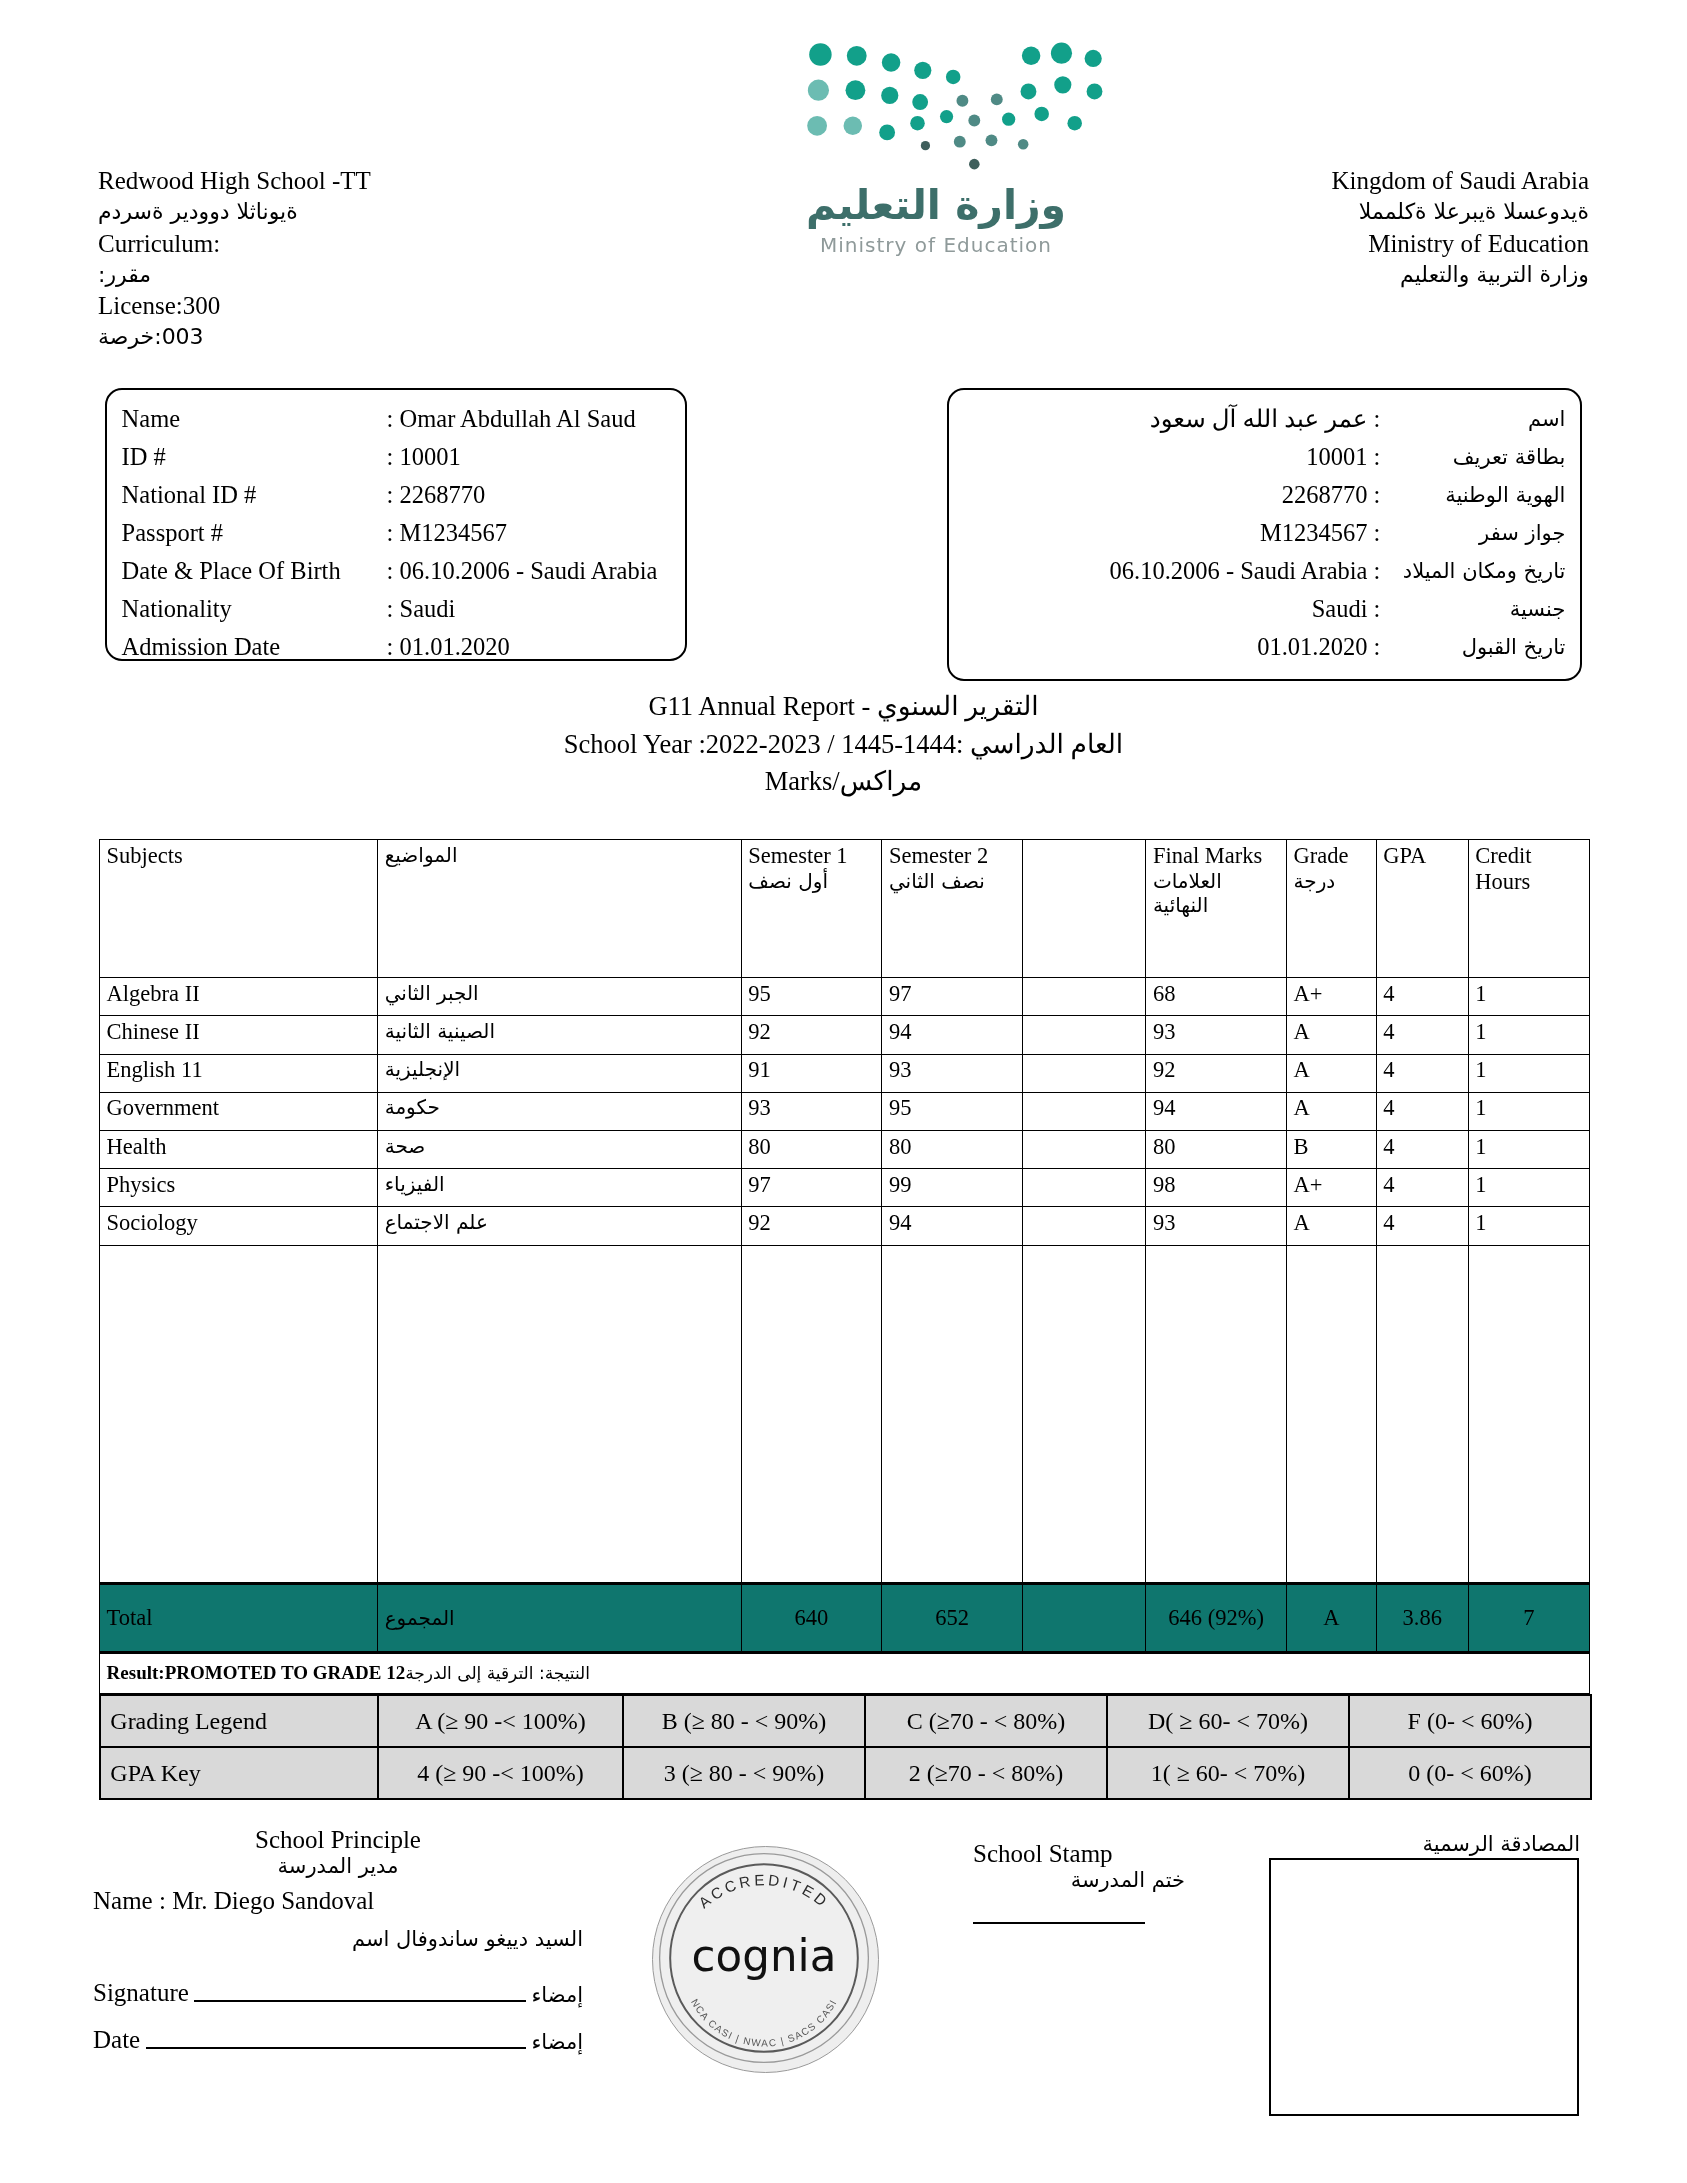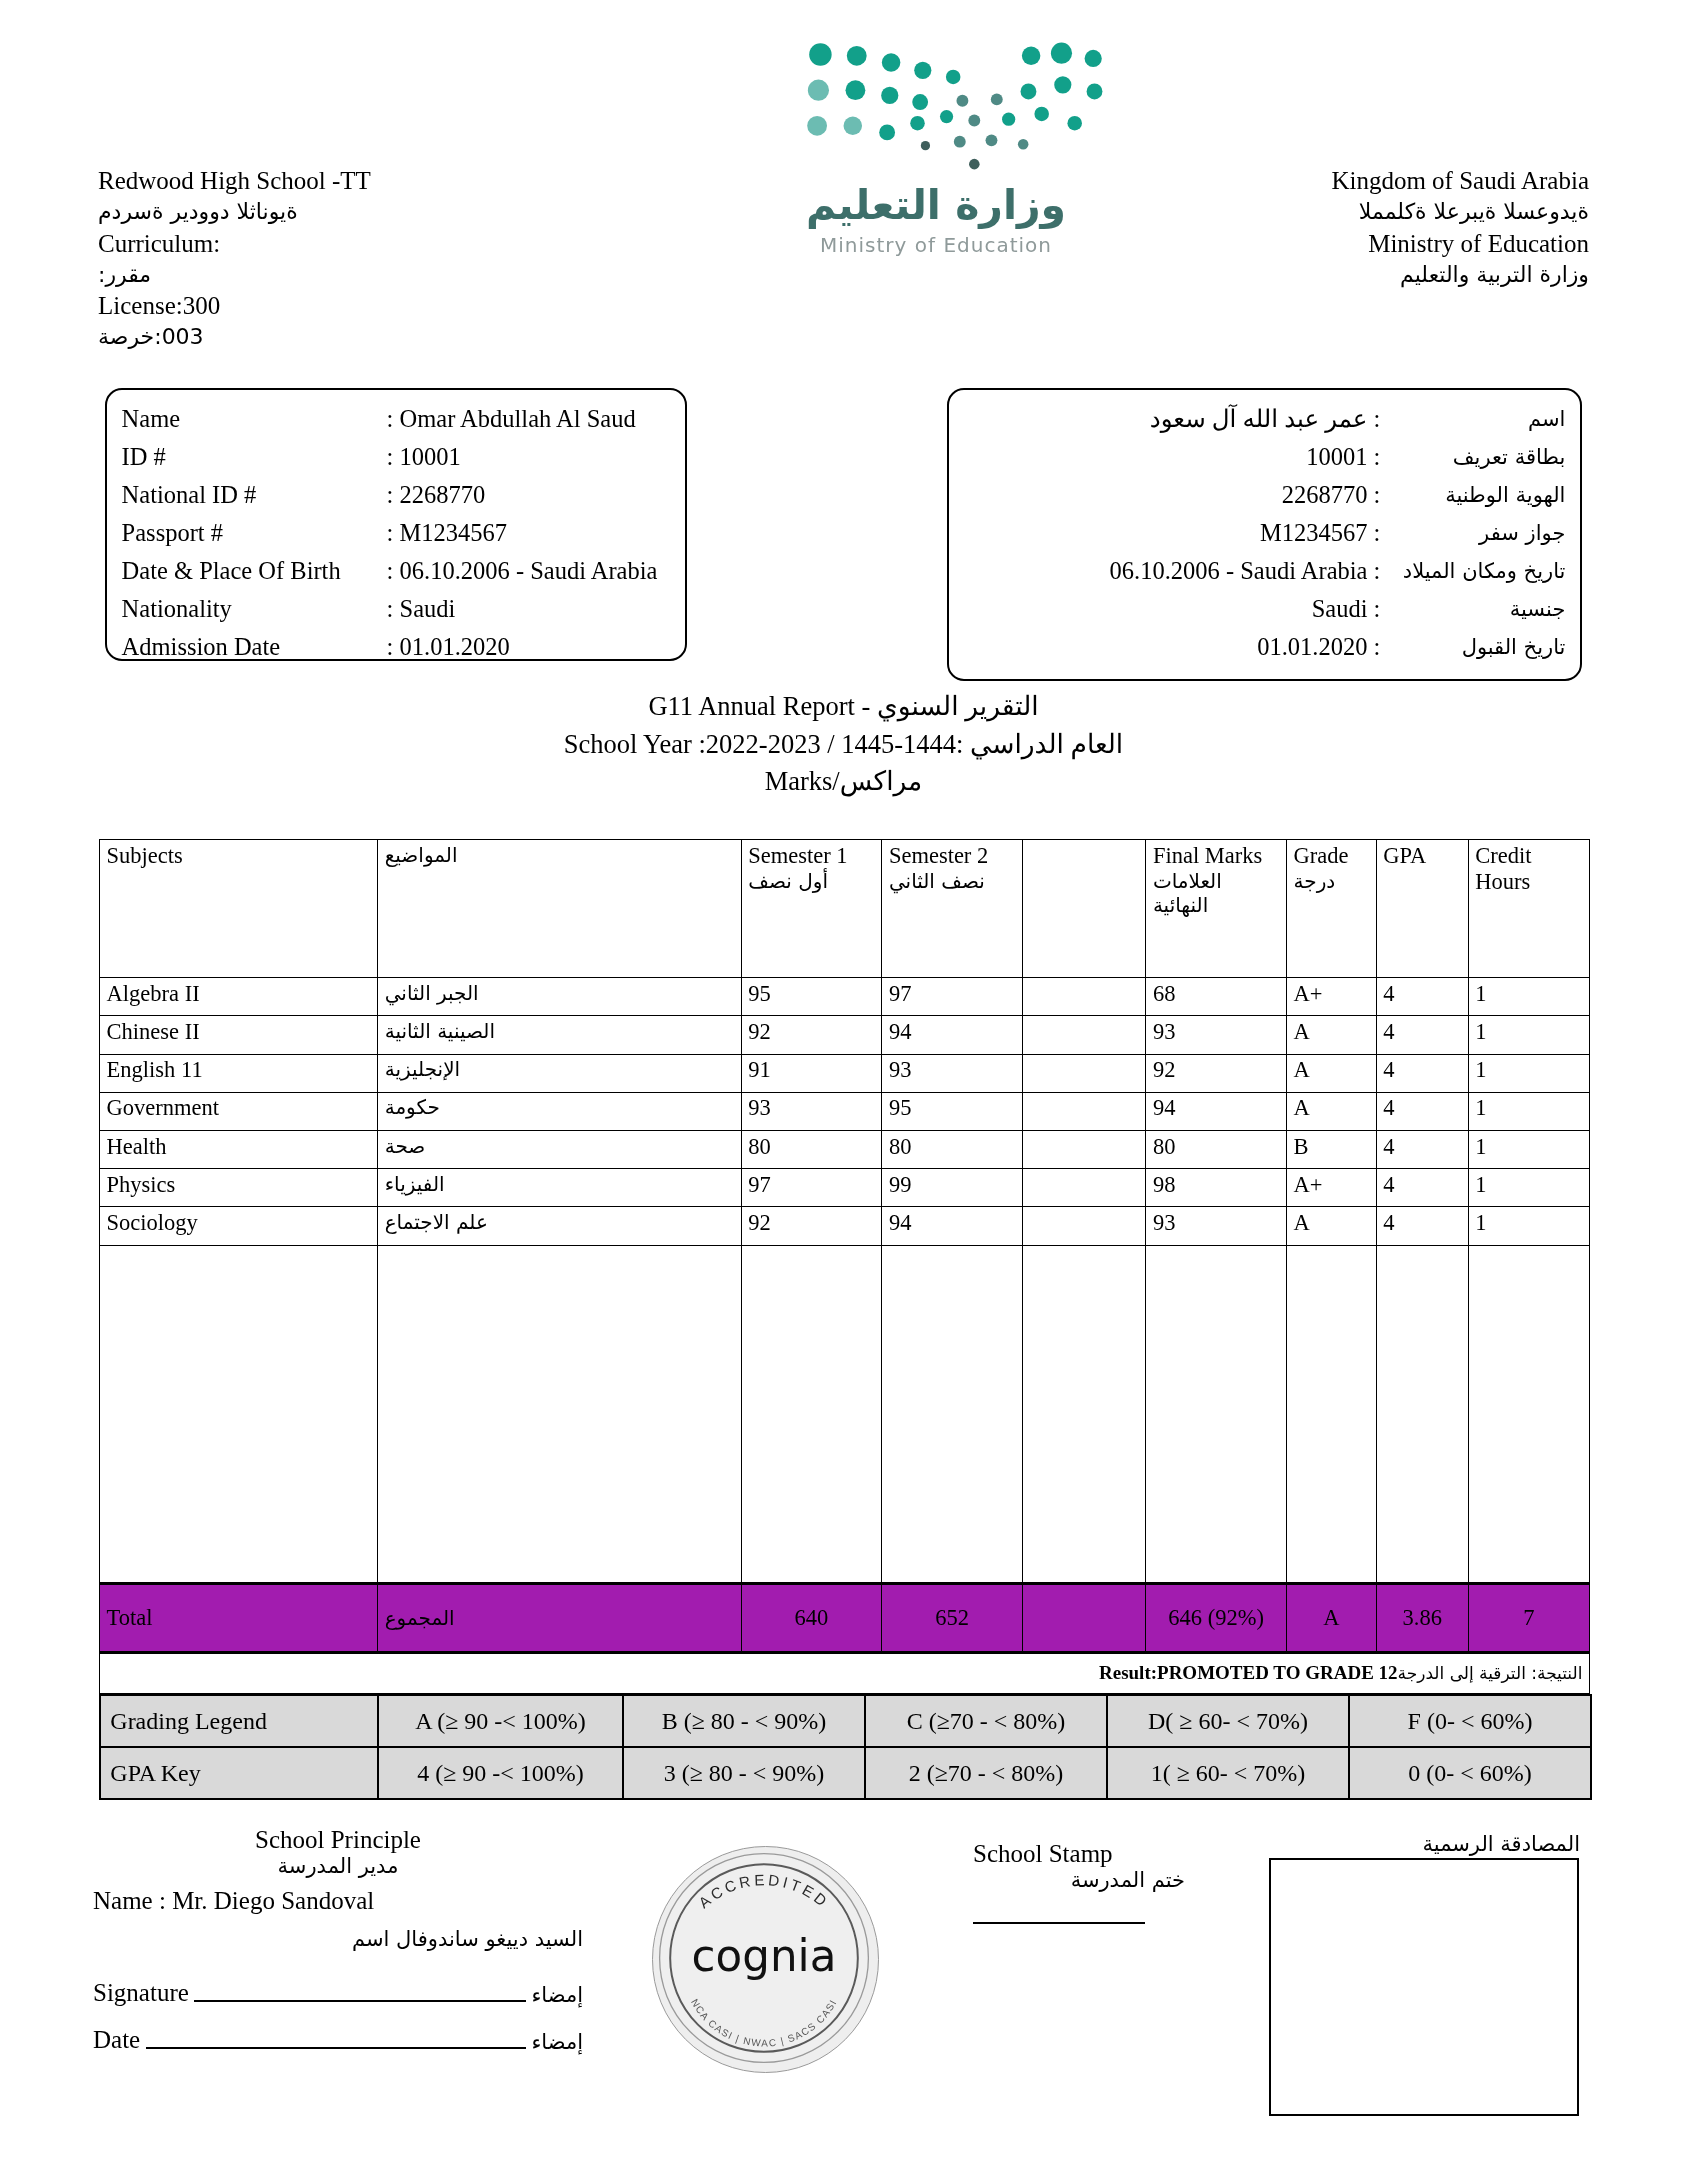--- a/index.html
+++ b/index.html
@@ -166,42 +166,42 @@
     text-align: right;
     font-family: "DejaVu Sans", "Liberation Sans", sans-serif;
     font-size: 20px;
     direction: rtl;
     unicode-bidi: bidi-override;
     vertical-align: middle;
   }
   td.num { text-align: center; vertical-align: middle; }
   td.filler { height: 331px; border-top: none; }
   tr.total-row td {
-    background: #a21caf;
+    background: #0f766e;
     height: 61px;
     vertical-align: middle;
     border-top: 3.3px solid #000;
   }
   tr.total-row td.num { text-align: center; }
   td.total-ar {
     text-align: right;
     font-family: "DejaVu Sans", "Liberation Sans", sans-serif;
     font-size: 20px;
     direction: rtl;
     unicode-bidi: bidi-override;
   }
   tr.result-row td {
     height: 34px;
     vertical-align: middle;
     border-top: 3.3px solid #000;
     font-size: 19px;
     font-weight: bold;
     font-family: "Liberation Serif", serif;
   }
-  .result-flex { display: flex; justify-content: flex-end; align-items: center; }
+  .result-flex { display: flex; justify-content: flex-start; align-items: center; }
   .result-ar {
     font-family: "DejaVu Sans", "Liberation Sans", sans-serif;
     font-size: 17px;
     direction: rtl;
     unicode-bidi: bidi-override;
     font-weight: normal;
   }
 
   
   table.legend {

